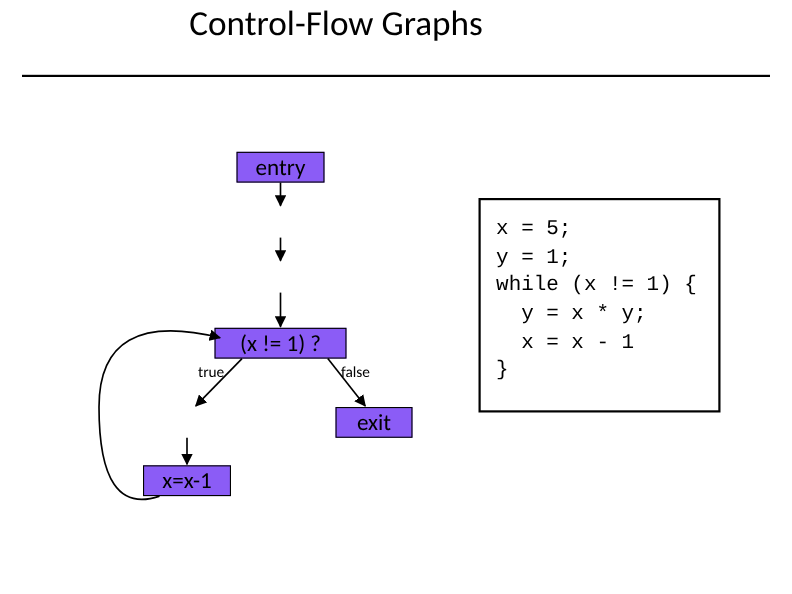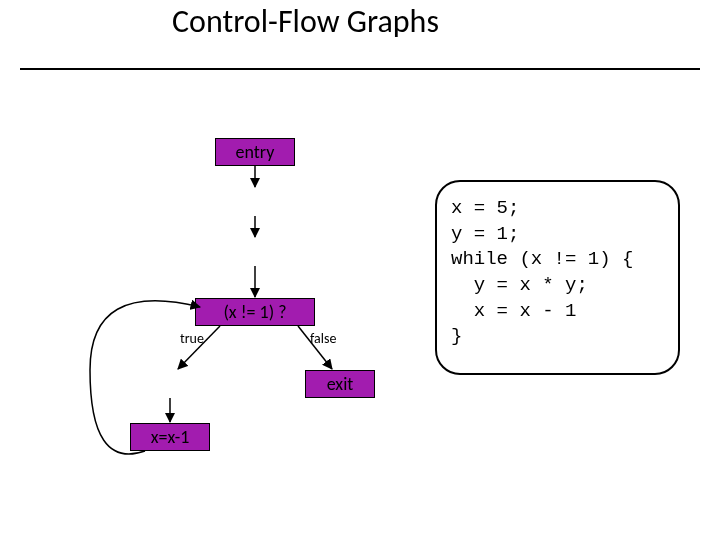--- a/index.html
+++ b/index.html
@@ -29,22 +29,22 @@
     position: absolute;
     top: 68px;
     left: 20px;
     width: 680px;
     height: 0;
     border-top: 2px solid #000;
   }
   .node {
     position: absolute;
     border: 1.5px solid #000;
-    background: #a21caf;
-    font-size: 18px;
+    background: #8b5cf6;
+    font-size: 21px;
     display: flex;
     align-items: center;
     justify-content: center;
     box-sizing: border-box;
   }
   .edge-label {
     position: absolute;
     font-size: 14px;
   }
   .codebox {
@@ -83,21 +83,21 @@
 
 
   <div class="node" style="left:130px; top:423px; width:80px; height:28px;">x=x-1</div>
 
   <div class="node" style="left:305px; top:370px; width:70px; height:28px;">exit</div>
 
   <div class="edge-label" style="left:180px; top:330px;">true</div>
 
   <div class="edge-label" style="left:310px; top:330px;">false</div>
 
-  <div class="codebox" style="left:435px; top:180px; width:245px; height:195px;border-radius:25px;">x = 5;
+  <div class="codebox" style="left:435px; top:180px; width:220px; height:195px;">x = 5;
 y = 1;
 while (x != 1) {
   y = x * y;
   x = x - 1
 }</div>
 
   <svg class="arrows">
     <defs>
       <marker id="ah" viewBox="0 0 10 10" refX="9" refY="5" markerWidth="7" markerHeight="7" orient="auto-start-reverse">
         <path d="M 0 0 L 10 5 L 0 10 z" fill="#000"></path>

